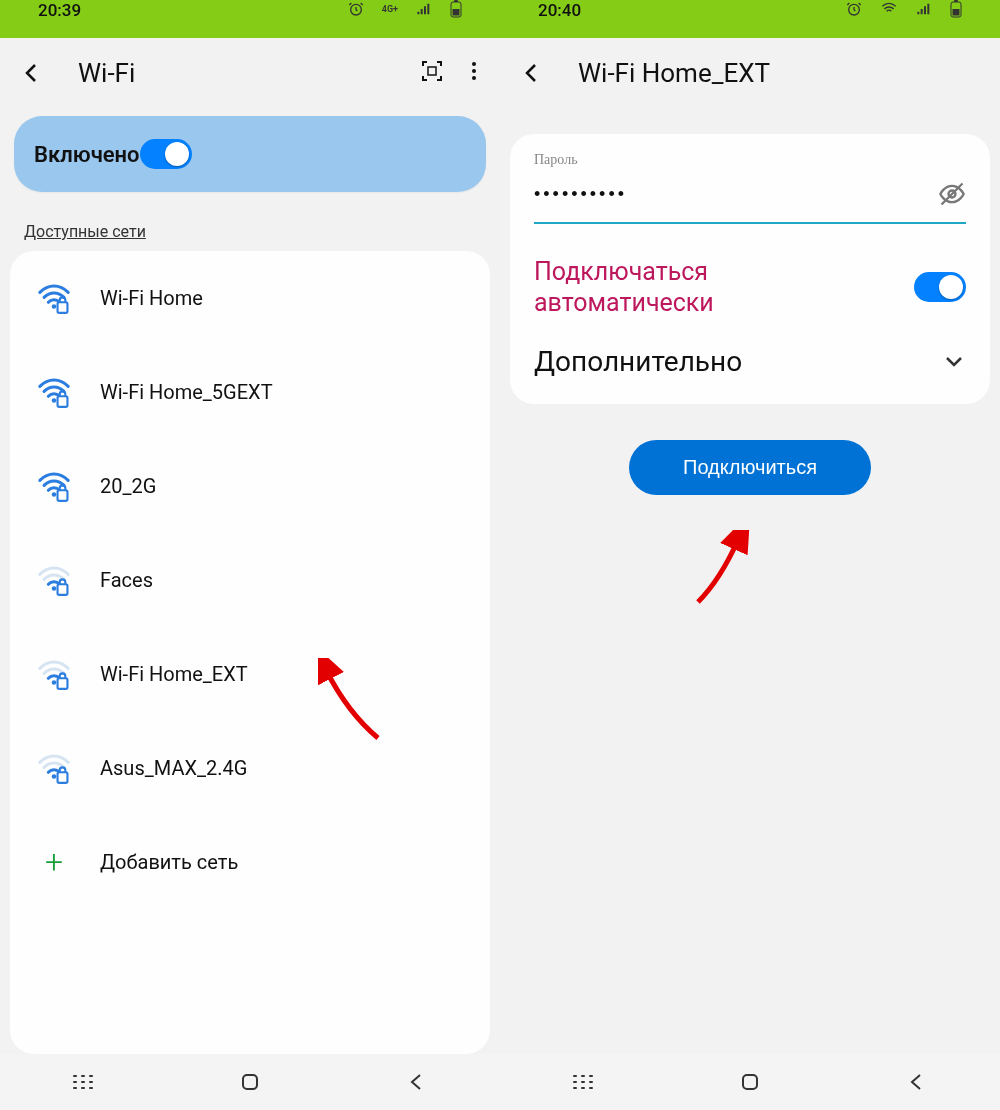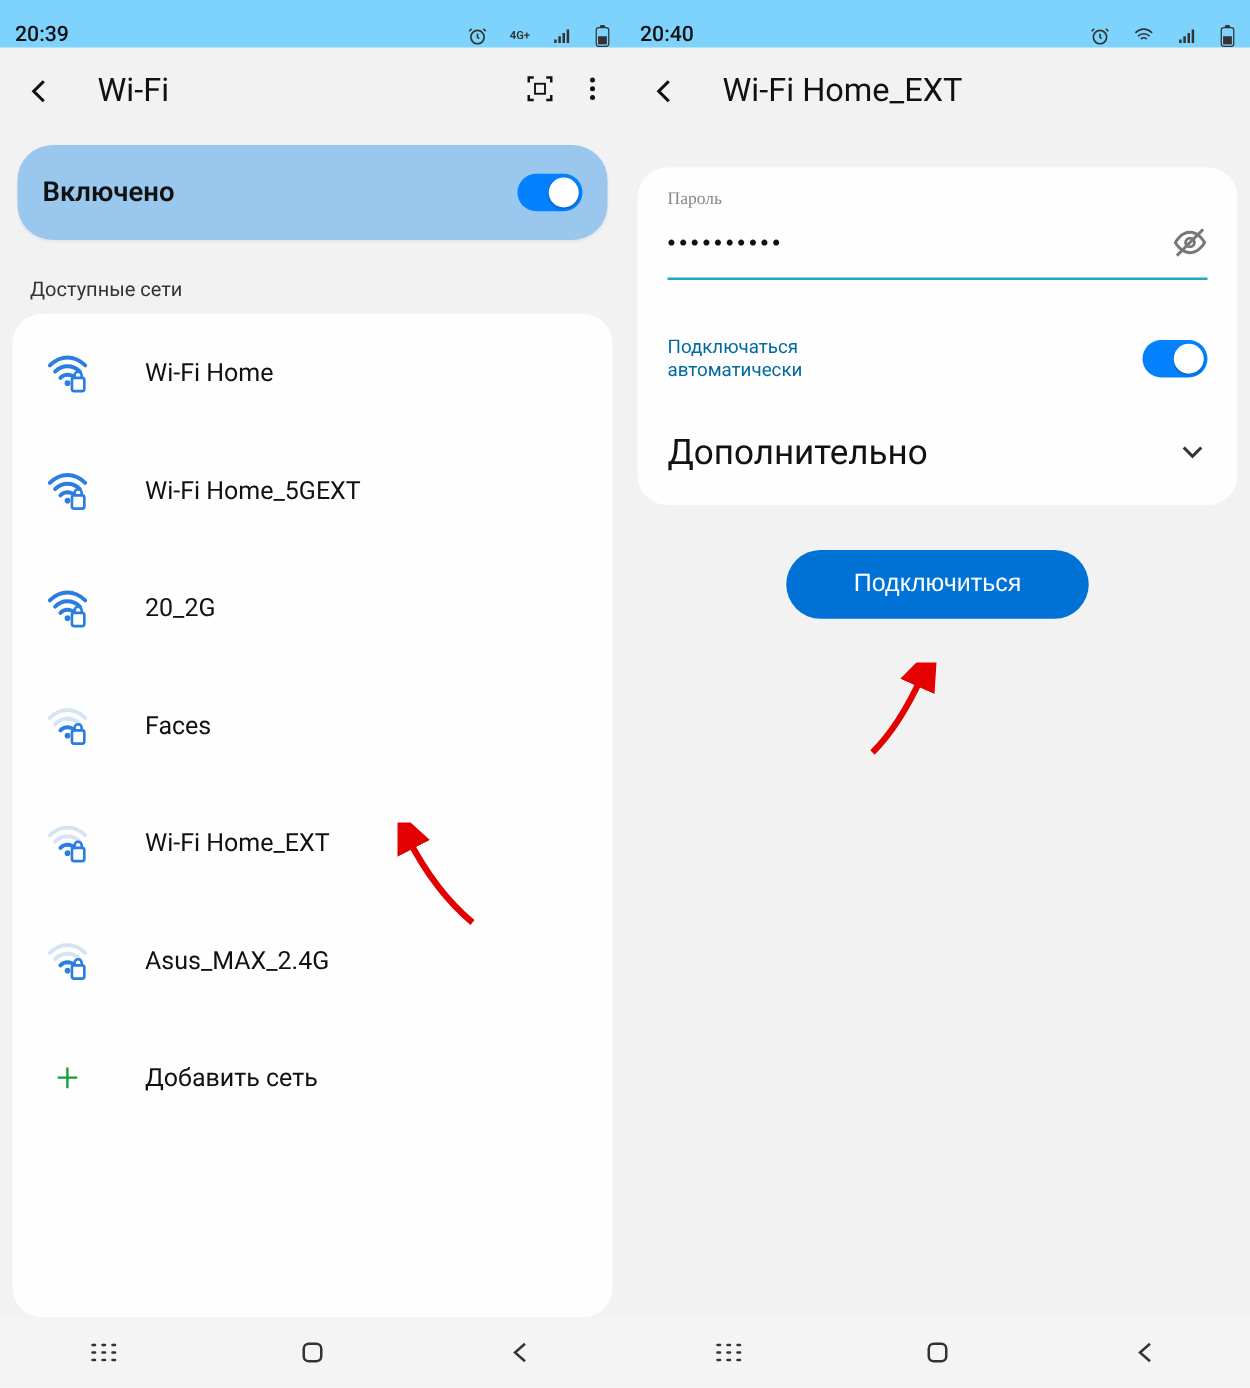--- a/index.html
+++ b/index.html
@@ -16,26 +16,26 @@
     background: #f2f2f2;
     position: relative;
     display: flex;
     flex-direction: column;
     overflow: hidden;
   }
   .status-bar {
     height: 38px;
     display: flex;
     justify-content: space-between;
-    align-items: flex-end;
-    padding: 0 12px;
+    align-items: flex-start;
+    padding: 0 38px;
     font-size: 17px;
     font-weight: 500;
     color: #111;
-    background: #7dd3fc;
+    background: #84cc16;
   }
   .status-icons { display: flex; gap: 18px; align-items: center; }
   .status-icons svg { display: block; }
   .header {
     height: 70px;
     display: flex;
     align-items: center;
     padding: 0 14px;
     gap: 28px;
   }
@@ -43,69 +43,69 @@
   .header .title { font-size: 26px; color:#111; flex:1; }
   .header .right-icons { display:flex; align-items:center; gap: 18px; }
 
   .toggle-card {
     margin: 8px 14px 8px 14px;
     background: #9ac7ee;
     border-radius: 28px;
     height: 76px;
     display:flex;
     align-items:center;
-    justify-content:space-between;
+    justify-content:flex-start;
     padding: 0 20px;
     box-shadow: 0 1px 2px rgba(0,0,0,0.05);
   }
   .toggle-card .label { font-size: 22px; font-weight:600; color:#111; }
   .switch {
     width: 52px; height: 30px; border-radius: 15px; position:relative;
     background: #0381fe;
   }
   .switch .knob {
     position:absolute; width:24px; height:24px; border-radius:50%;
     background:#fff; top:3px; right:3px;
     box-shadow: 0 1px 2px rgba(0,0,0,0.3);
   }
 
   .section-label {
-    font-size:16px; color:#333; padding: 22px 24px 10px 24px;
+    font-size:16px; color:#333; padding: 22px 24px 10px 24px; text-decoration: underline;
   }
 
   .card {
     background:#fefefe;
     border-radius: 24px;
     margin: 0 10px;
     overflow:hidden;
   }
 
   .net-row {
     display:flex; align-items:center; height: 94px;
     padding: 0 26px;
     gap: 28px;
   }
   .net-icon { width: 36px; height:36px; display:flex; align-items:center; justify-content:center; flex-shrink:0;}
-  .net-name { font-size:20px; color:#111;margin-left:16px; }
+  .net-name { font-size:20px; color:#111; }
   .net-add .net-name { font-size:20px; }
   .plus-icon { color:#1a9e3b; font-size:32px; font-weight:300;}
 
   
   .form-card {
     background:#fefefe;
     border-radius: 24px;
     margin: 26px 10px 0 10px;
     padding: 18px 24px 8px 24px;
   }
   .field-label { font-size:14px; color:#888; margin-bottom: 6px; font-family: Liberation Serif, serif;}
   .pw-row { display:flex; align-items:center; border-bottom:2px solid #1fa8c6; padding: 6px 0 14px 0; margin-bottom: 24px;}
   .pw-input { flex:1; border:none; outline:none; font-size:18px; letter-spacing:3px; background:transparent; color:#111;}
   .eye { width:28px; height:28px; color:#777; }
   .option-row { display:flex; align-items:center; justify-content:space-between; height:78px;}
-  .option-row .opt-label { font-size:15px; color:#0369a1; line-height:1.25; }
+  .option-row .opt-label { font-size:25px; color:#be185d; line-height:1.25; }
   .adv-row { display:flex; align-items:center; justify-content:space-between; height:70px;}
   .adv-row .opt-label { font-size:28px; color:#111;}
   .chev { width:24px; height:24px; color:#555;}
 
   .connect-btn {
     margin: 36px auto 0 auto;
     display:block;
     background:#0072d6;
     color:#fff;
     font-size:20px;

